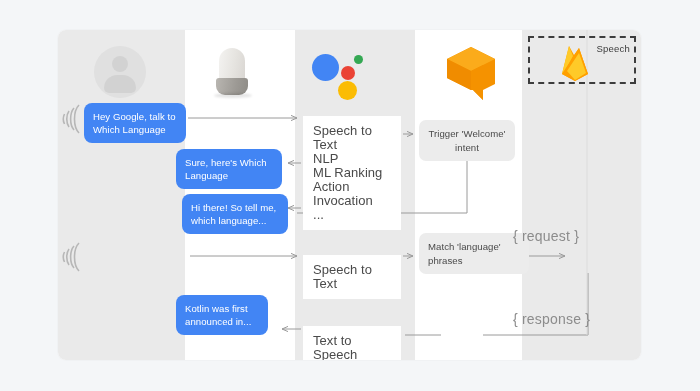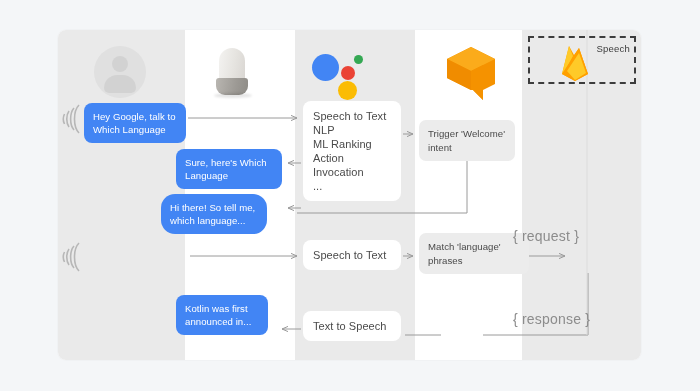--- a/index.html
+++ b/index.html
@@ -105,56 +105,57 @@
     font-size: 9.6px;
     line-height: 13px;
     padding: 7px 9px;
     box-sizing: border-box;
     letter-spacing: .05px;
   }
   .wbox {
     position: absolute;
     background: #ffffff;
     color: #4a4a4a;
-    border-radius: 8px;
-    font-size: 11px;
+    border-radius: 0;
+    font-size: 13px;
     line-height: 14px;
     padding: 8px 10px;
     box-sizing: border-box;
     letter-spacing: .05px;
+    margin-top: 15px;
   }
   .gbox {
     position: absolute;
     background: #ececec;
     color: #4a4a4a;
     border-radius: 7px;
     font-size: 9.6px;
     line-height: 13.5px;
     padding: 7px 9px;
     box-sizing: border-box;
     letter-spacing: .05px;
   }
   
   #b-hey      { left: 26px;  top: 73px;  width: 102px; }
   #b-sure     { left: 118px; top: 119px; width: 106px; }
-  #b-hithere  { left: 103px; top: 164px; width: 106px; border-radius: 14px; }
+  #b-hithere  { left: 124px; top: 164px; width: 106px; }
   #b-kotlin   { left: 26px;  top: 211px; width: 104px; }
   #b-kotlin-a { left: 118px; top: 265px; width: 92px;  }
 
   #w-stt-nlp  { left: 245px; top: 71px;  width: 98px; }
   #w-stt      { left: 245px; top: 210px; width: 98px; }
   #w-tts      { left: 245px; top: 281px; width: 98px; }
   #w-code     {
     left: 513px; top: 211px; width: 34px; height: 30px;
     border-radius: 7px; background:#fff;
     display: flex; align-items: center; justify-content: center;
     font-size: 9px; color: #6b6b6b;
   }
 
-  #g-trigger  { left: 361px; top: 90px;  width: 96px; }
+  #g-trigger  { left: 361px; top: 90px;  width: 96px; text-align: center; }
   #g-match    { left: 361px; top: 203px; width: 110px; }
   #g-dots     {
     left: 385px; top: 286px; width: 38px; height: 38px;
     border-radius: 50%; background: #ececec;
     display: flex; align-items: center; justify-content: center;
     font-size: 11px; color: #8a8a8a; letter-spacing: 1px;
   }
 
   .flowlabel {
     position: absolute;

